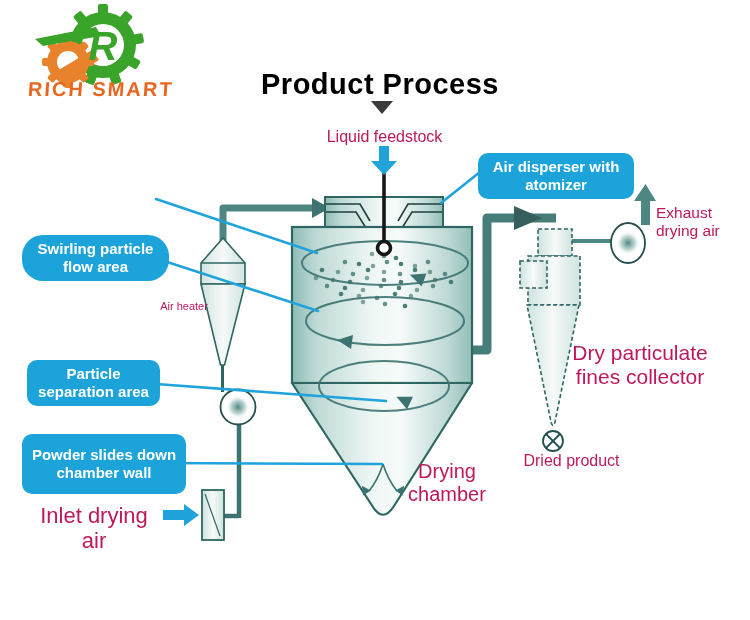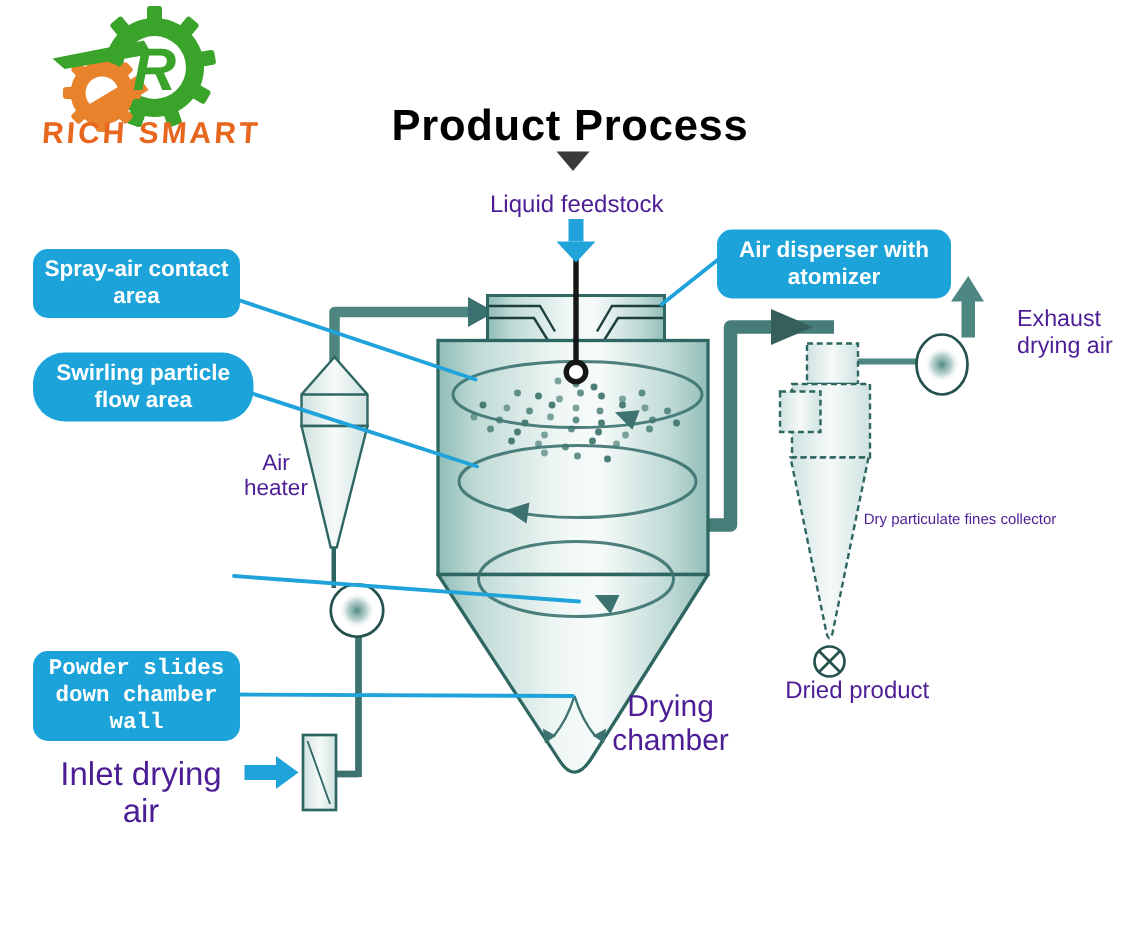--- a/index.html
+++ b/index.html
@@ -1,19 +1,19 @@
 <!DOCTYPE html>
 <html><head>
 <meta charset="utf-8">
 <style>
   html,body{margin:0;padding:0;background:#fff;}
   #stage{position:relative;width:750px;height:620px;background:#fff;overflow:hidden;
          font-family:"Liberation Sans",sans-serif;color:#3c3c3c;}
   #diagram{position:absolute;left:0;top:0;z-index:1;}
-  .lbl{position:absolute;z-index:2;color:#4c1d95;line-height:1.14;}
+  .lbl{position:absolute;z-index:2;color:#be185d;line-height:1.14;}
   .callout{position:absolute;z-index:3;background:#1ca3d9;color:#fff;border-radius:10px;
            display:flex;align-items:center;justify-content:center;text-align:center;
            font-weight:bold;font-size:15px;line-height:1.18;padding:2px 4px;box-sizing:border-box;}
   .title{position:absolute;z-index:2;font-size:29px;font-weight:bold;color:#000000;
          text-align:center;letter-spacing:.5px;}
   .tri-down{position:absolute;z-index:2;width:0;height:0;
             border-left:11px solid transparent;border-right:11px solid transparent;
             border-top:13px solid #3a3a3a;}
   .brand{position:absolute;z-index:2;font-weight:bold;font-size:20px;letter-spacing:2px;
          color:#e8671e;transform:skewX(-4deg);}
@@ -233,25 +233,25 @@
       <line x1="480" y1="172" x2="441" y2="203"></line>
     </g>
   </svg>
 
   <div class="brand" style="left:28px;top:78px;">RICH SMART</div>
 
   <div class="title" style="left:235px;top:68px;width:290px;">Product Process</div>
   <div class="tri-down" style="left:371px;top:101px;"></div>
 
   <div class="lbl ctr" style="left:307px;top:128px;width:155px;font-size:16px;">Liquid feedstock</div>
-  <div class="lbl ctr" style="left:156px;top:300px;width:56px;font-size:15px;">Air heater</div>
-  <div class="lbl" style="left:656px;top:204px;width:72px;font-size:15.5px;margin-left:22px;">Exhaust drying air</div>
-  <div class="lbl ctr" style="left:568px;top:341px;width:144px;font-size:10px;">Dry particulate fines collector</div>
+  <div class="lbl ctr" style="left:156px;top:300px;width:56px;font-size:11px;">Air heater</div>
+  <div class="lbl" style="left:656px;top:204px;width:72px;font-size:15.5px;">Exhaust drying air</div>
+  <div class="lbl ctr" style="left:568px;top:341px;width:144px;font-size:21px;">Dry particulate fines collector</div>
   <div class="lbl ctr" style="left:514px;top:452px;width:115px;font-size:16px;">Dried product</div>
   <div class="lbl ctr" style="left:404px;top:460px;width:86px;font-size:20px;">Drying chamber</div>
   <div class="lbl ctr" style="left:28px;top:503px;width:132px;font-size:22px;">Inlet drying air</div>
 
-  <div class="callout" style="left:22px;top:166px;width:138px;height:46px;">Spray-air contact area</div>
   <div class="callout" style="left:22px;top:235px;width:147px;height:46px;border-radius:21px;">Swirling particle flow area</div>
-  <div class="callout" style="left:22px;top:434px;width:138px;height:60px;font-family:Liberation Mono, monospace;">Powder slides down chamber wall</div>
+  <div class="callout" style="left:27px;top:360px;width:133px;height:46px;">Particle separation area</div>
+  <div class="callout" style="left:22px;top:434px;width:164px;height:60px;">Powder slides down chamber wall</div>
   <div class="callout" style="left:478px;top:153px;width:156px;height:46px;">Air disperser with atomizer</div>
 
 </div>
 
 </body></html>

